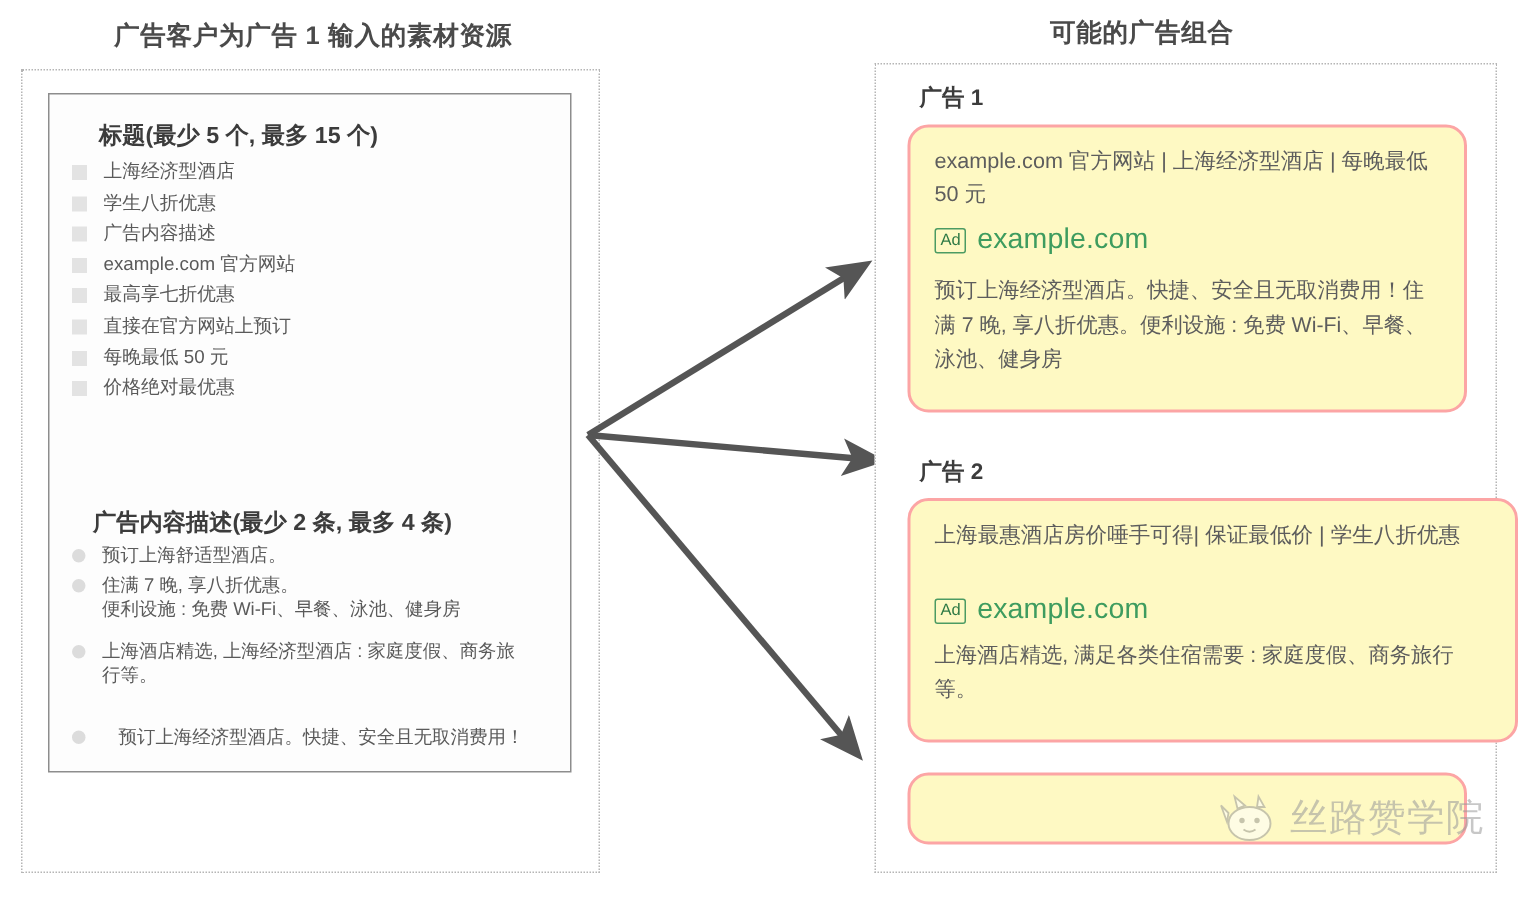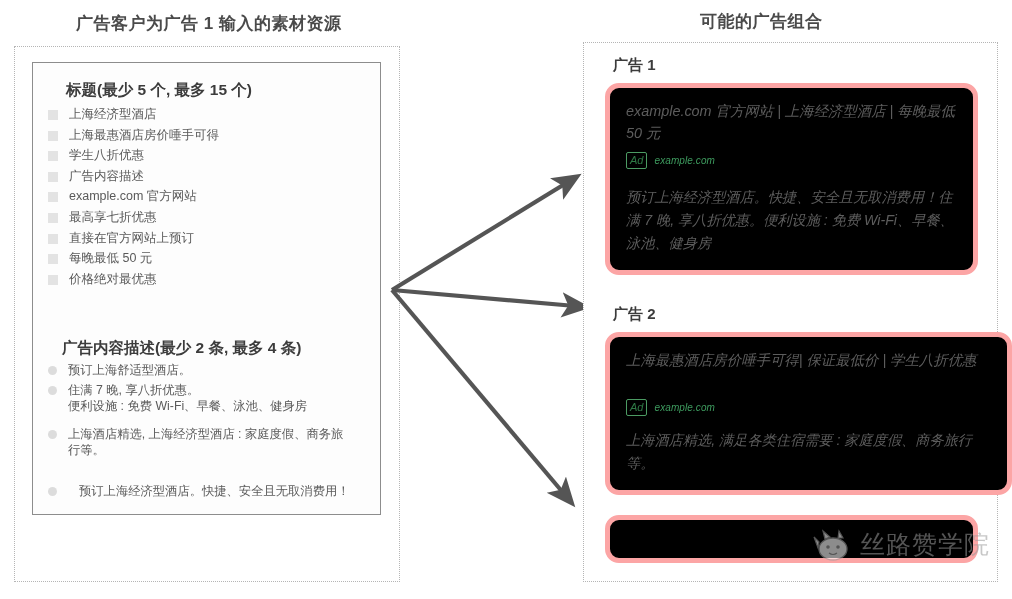--- a/index.html
+++ b/index.html
@@ -104,25 +104,24 @@
     font-weight:bold;
     color:#3c3c3c;
     white-space:nowrap;
   }
   #label-ad1{left:613px;top:56px;}
   #label-ad2{left:613px;top:305px;}
 
   
   .ad-card{
     position:absolute;
-    border:5px solid #fca5a5;
+    border:2px solid #fca5a5;
     border-radius:14px;
-    background:#000000;
+    background:#fef9c3;
     box-sizing:border-box;
-    font-style:italic;
   }
   #card-ad1{left:605px;top:83px;width:373px;height:192px;}
   #card-ad2{left:605px;top:332px;width:407px;height:163px;}
   #card-empty{left:605px;top:515px;width:373px;height:48px;}
 
   .ad-headline{
     position:absolute;
     left:16px;right:14px;top:12px;
     font-size:14.4px;
     color:#5d5d5d;
@@ -141,21 +140,21 @@
     border:1px solid #4c9b63;
     border-radius:2px;
     color:#2f7a46;
     font-size:11px;
     line-height:12px;
     padding:1px 3px 2px 3px;
     margin-right:7px;
     font-family:"Liberation Sans","DejaVu Sans",sans-serif;
   }
   .ad-url{
-    font-size:10px;
+    font-size:19px;
     color:#3e9c5f;
     letter-spacing:.1px;
   }
   .ad-body{
     position:absolute;
     left:16px;right:14px;
     font-size:14.2px;
     color:#5d5d5d;
     line-height:23px;
   }
@@ -191,24 +190,20 @@
   <div class="dotted-panel" id="panel-left"></div>
 
   <div id="assets-box"></div>
 
   <div class="section-head" id="head-headlines">标题(最少 5 个, 最多 15 个)</div>
 
   <div id="headline-list">
     <div class="headline-row">
       <span class="checkbox"></span>
       <span class="headline-text">上海经济型酒店</span>
-    </div>
-    <div class="headline-row">
-      <span class="checkbox"></span>
-      <span class="headline-text">上海最惠酒店房价唾手可得</span>
     </div>
     <div class="headline-row">
       <span class="checkbox"></span>
       <span class="headline-text">学生八折优惠</span>
     </div>
     <div class="headline-row">
       <span class="checkbox"></span>
       <span class="headline-text">广告内容描述</span>
     </div>
     <div class="headline-row">

